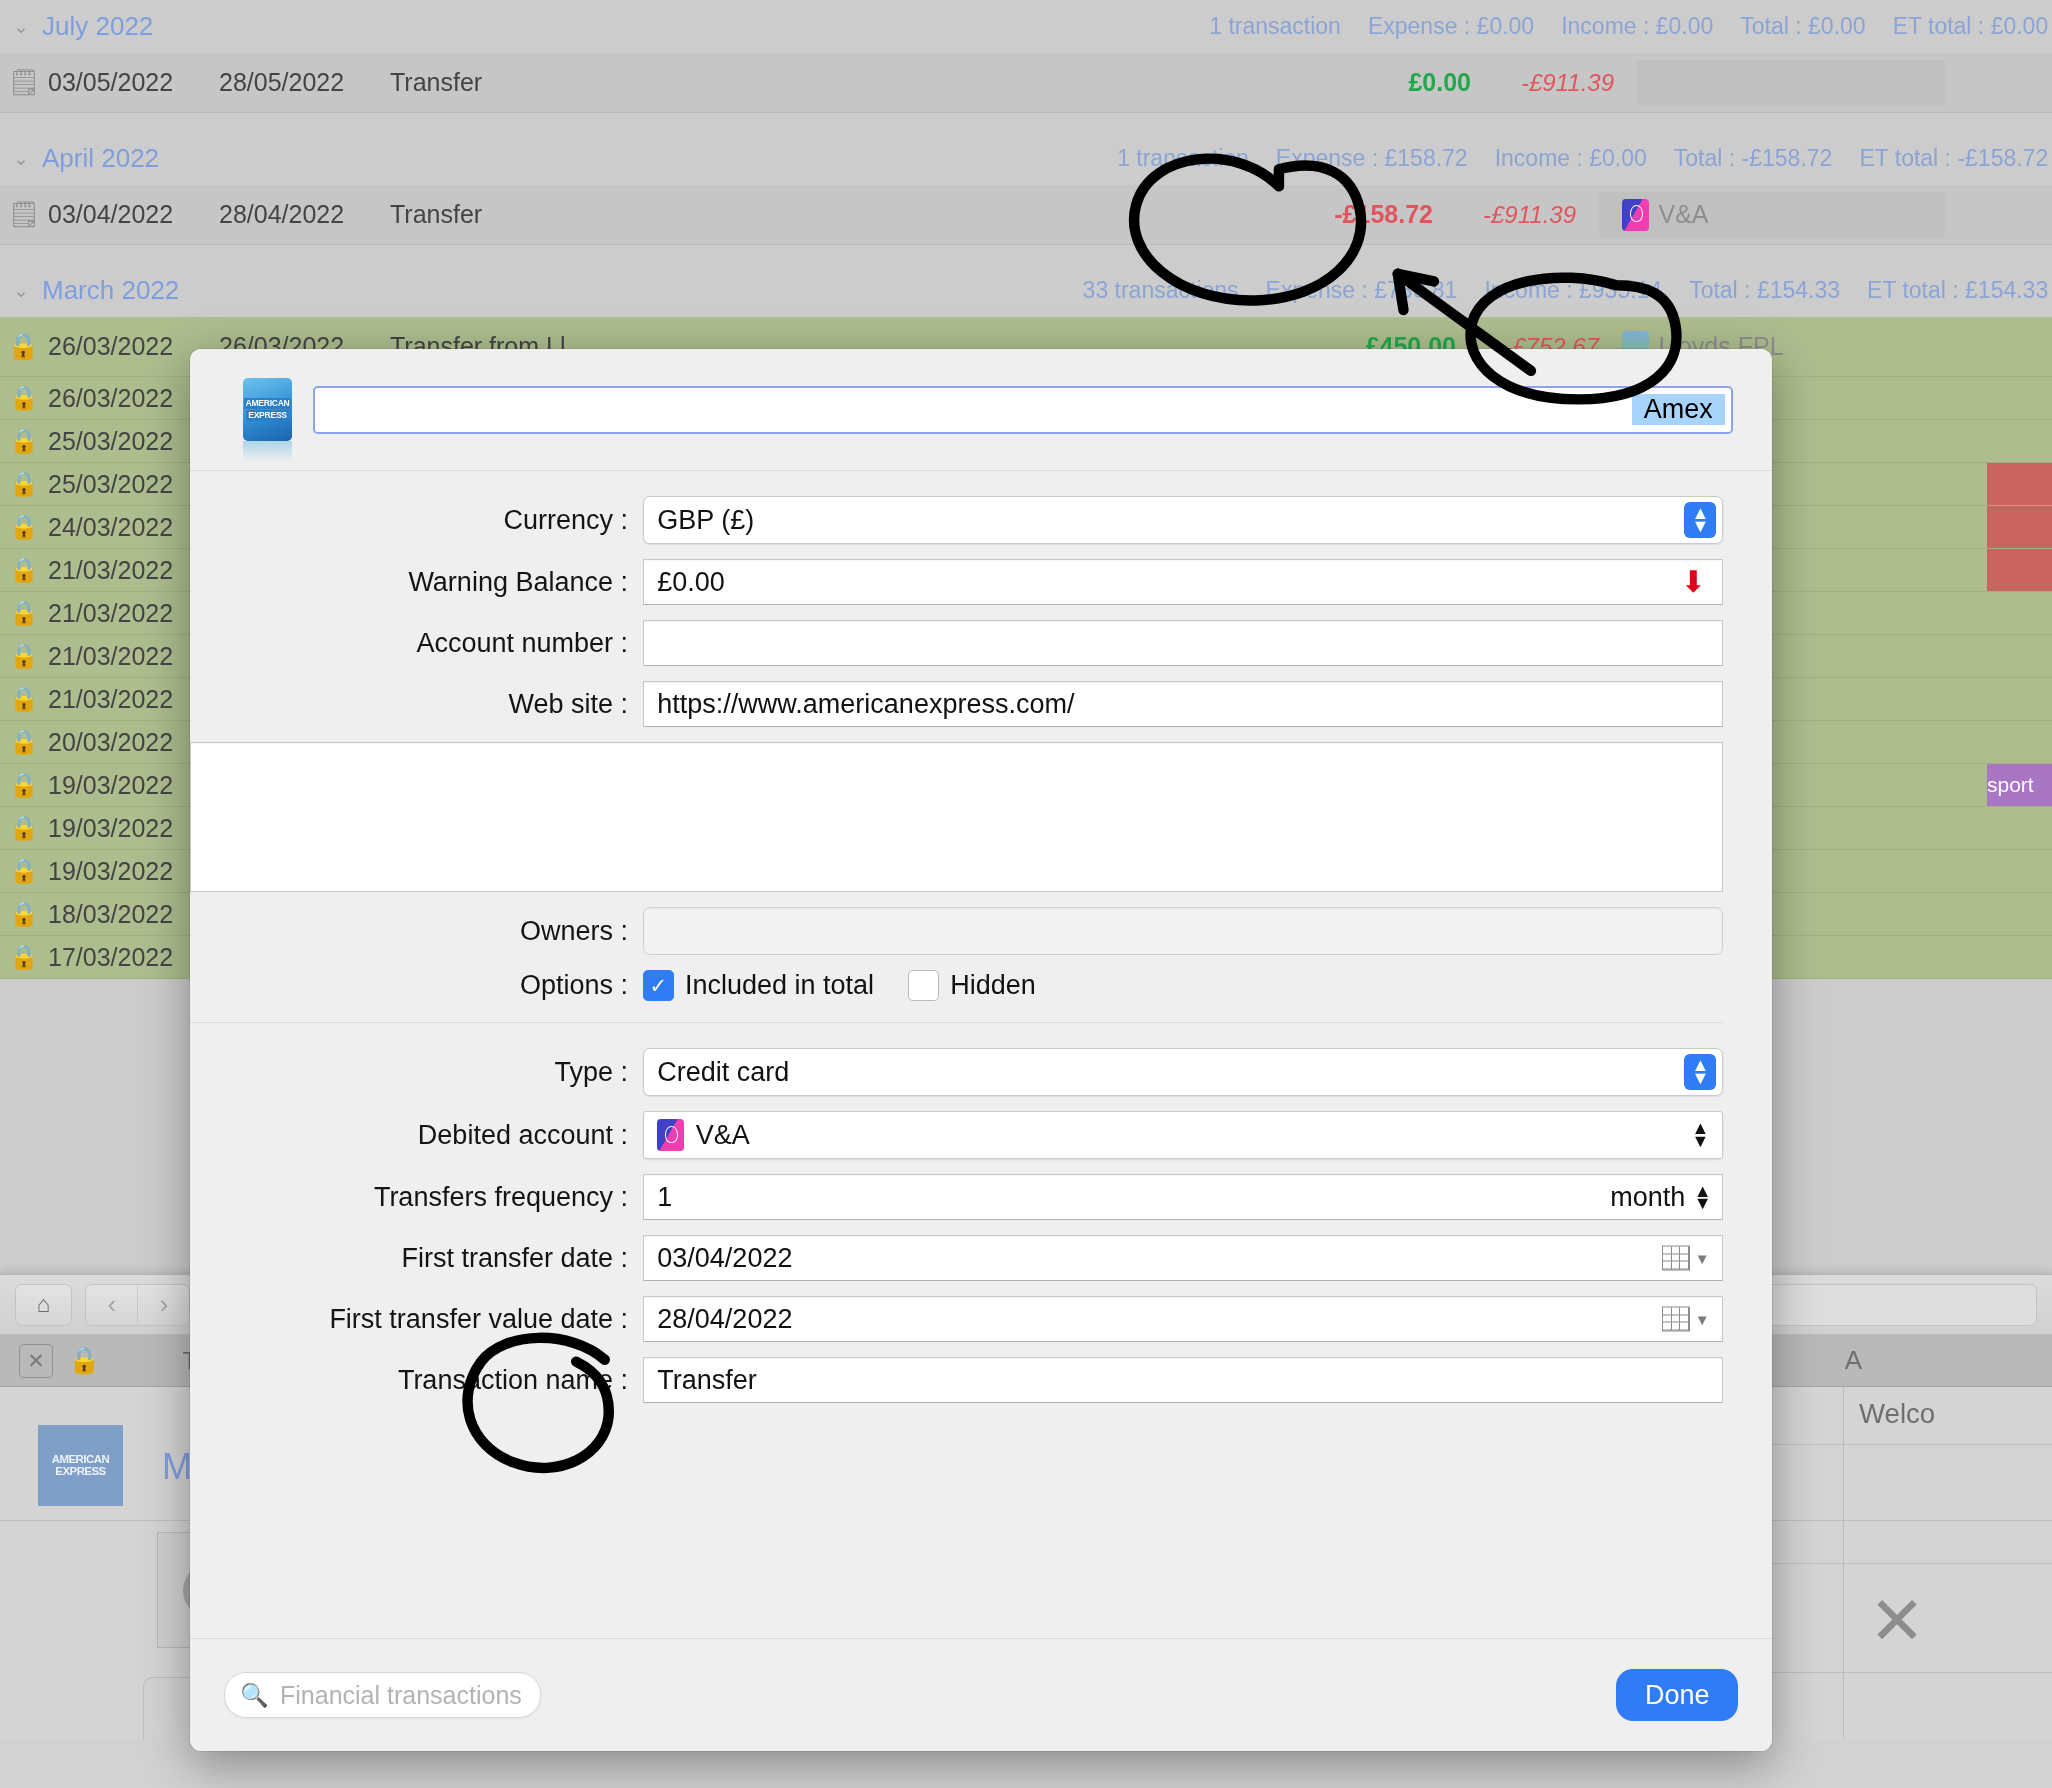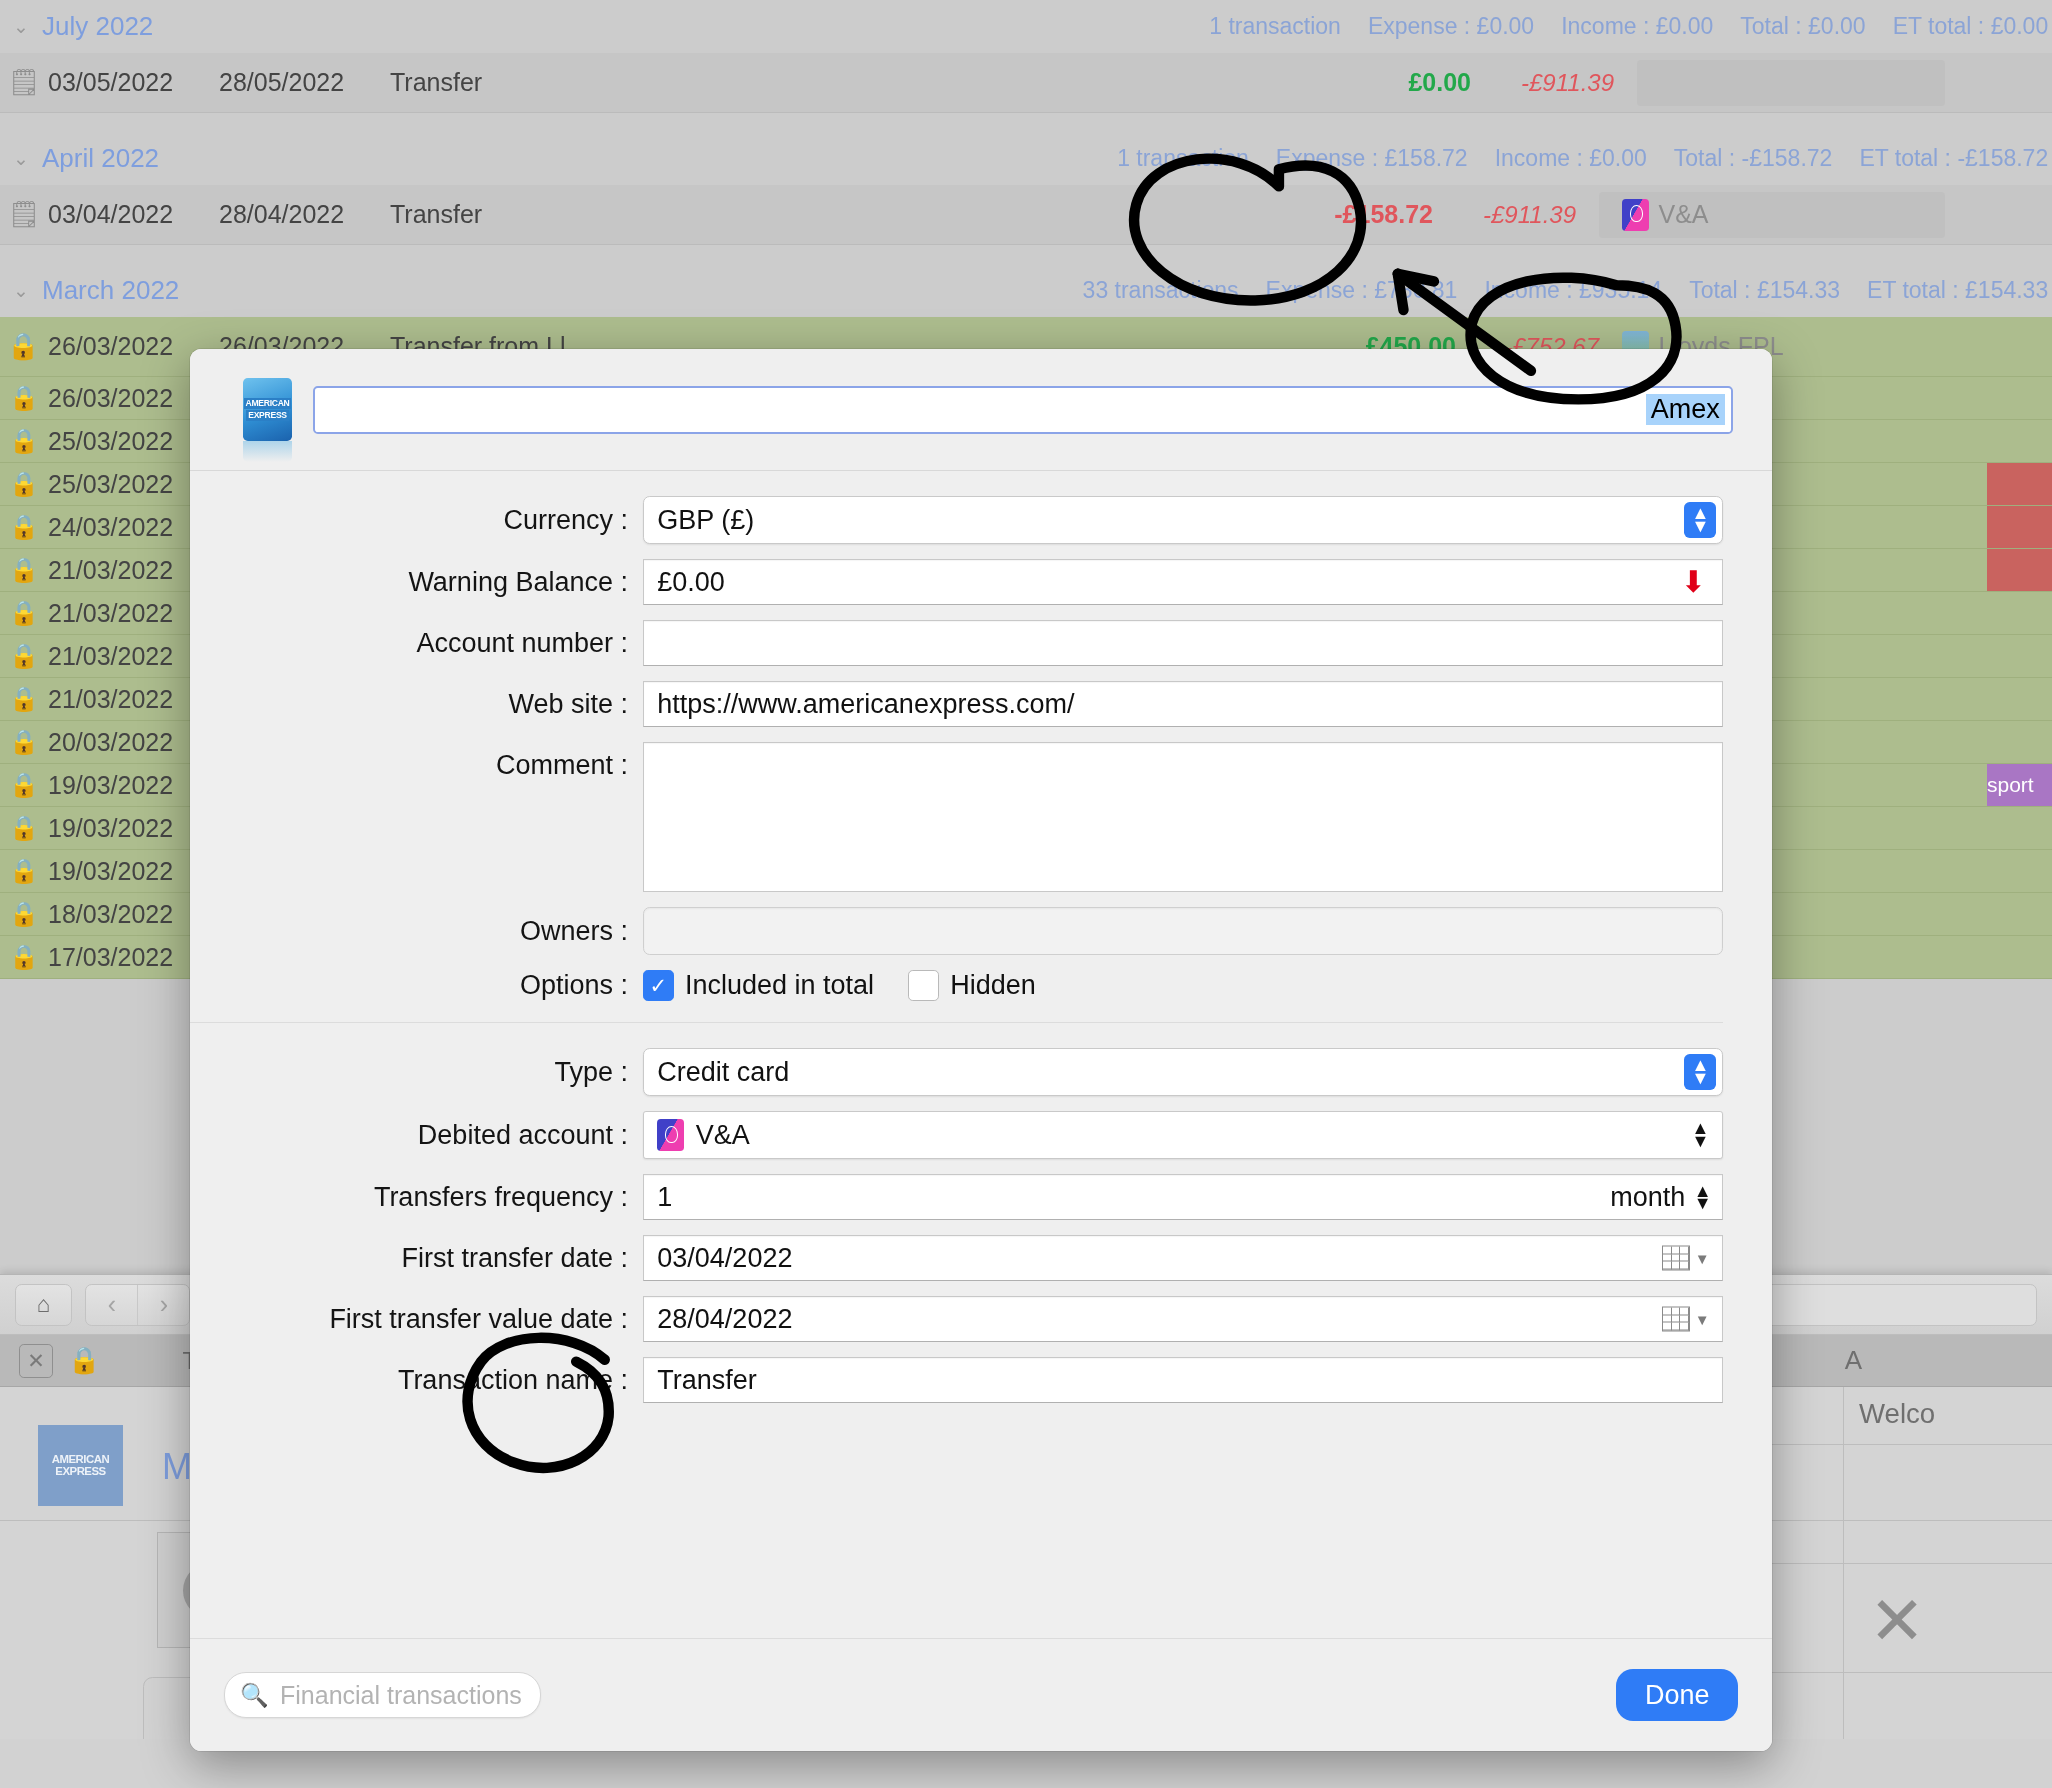--- a/index.html
+++ b/index.html
@@ -106,21 +106,21 @@
     display:flex;flex-direction:column;align-items:center;justify-content:center;position:relative;
   }
   .amex-card i{font-style:normal;font-size:8.6px;font-weight:bold;color:#fff;background:#2b7fc6;
     padding:0 1.9px;line-height:10.5px;letter-spacing:-0.3px;}
   .amex-card:after{content:"";position:absolute;left:0;right:0;top:100%;height:21px;border-radius:0 0 4.8px 4.8px;
     background:linear-gradient(180deg,rgba(120,190,230,.55),rgba(255,255,255,0));}
   .title-input{
     flex:1;height:44px;background:#fff;border:2.9px solid #8ba4e8;border-radius:4.8px;
     display:flex;align-items:center;justify-content:flex-end;padding:0 5.7px;margin-right:9.5px;
   }
-  .title-input .sel{background:#a8d3fb;color:#000;font-size:27px;padding:0 5px;}
+  .title-input .sel{background:#a8d3fb;color:#000;font-size:27px;padding:0 12px;}
 
   .sheet-div{height:1px;background:#d8d8d8;}
 
   .form{padding:25px 49px 9.5px 0;}
   .frow{display:flex;align-items:center;margin-bottom:15px;}
   .flabel{width:438px;text-align:right;padding-right:15px;font-size:27px;color:#141414;}
   .fctl{flex:1;position:relative;}
 
   .inp{
     height:44px;background:#fff;border:1px solid #c8c8c8;border-bottom-color:#b0b0b0;
@@ -446,21 +446,20 @@
     <div class="frow">
       <div class="flabel">Web site :</div>
       <div class="fctl">
         <div class="inp">
           <span>https://www.americanexpress.com/</span>
         </div>
       </div>
     </div>
 
     <div class="frow" style="align-items:flex-start;">
-      <div class="flabel" style="padding-top:7.6px;">Comment :</div>
       <div class="fctl">
         <div class="textarea">
           <span></span>
         </div>
       </div>
     </div>
 
     <div class="frow" style="margin-top:11.4px;">
       <div class="flabel">Owners :</div>
       <div class="fctl">

